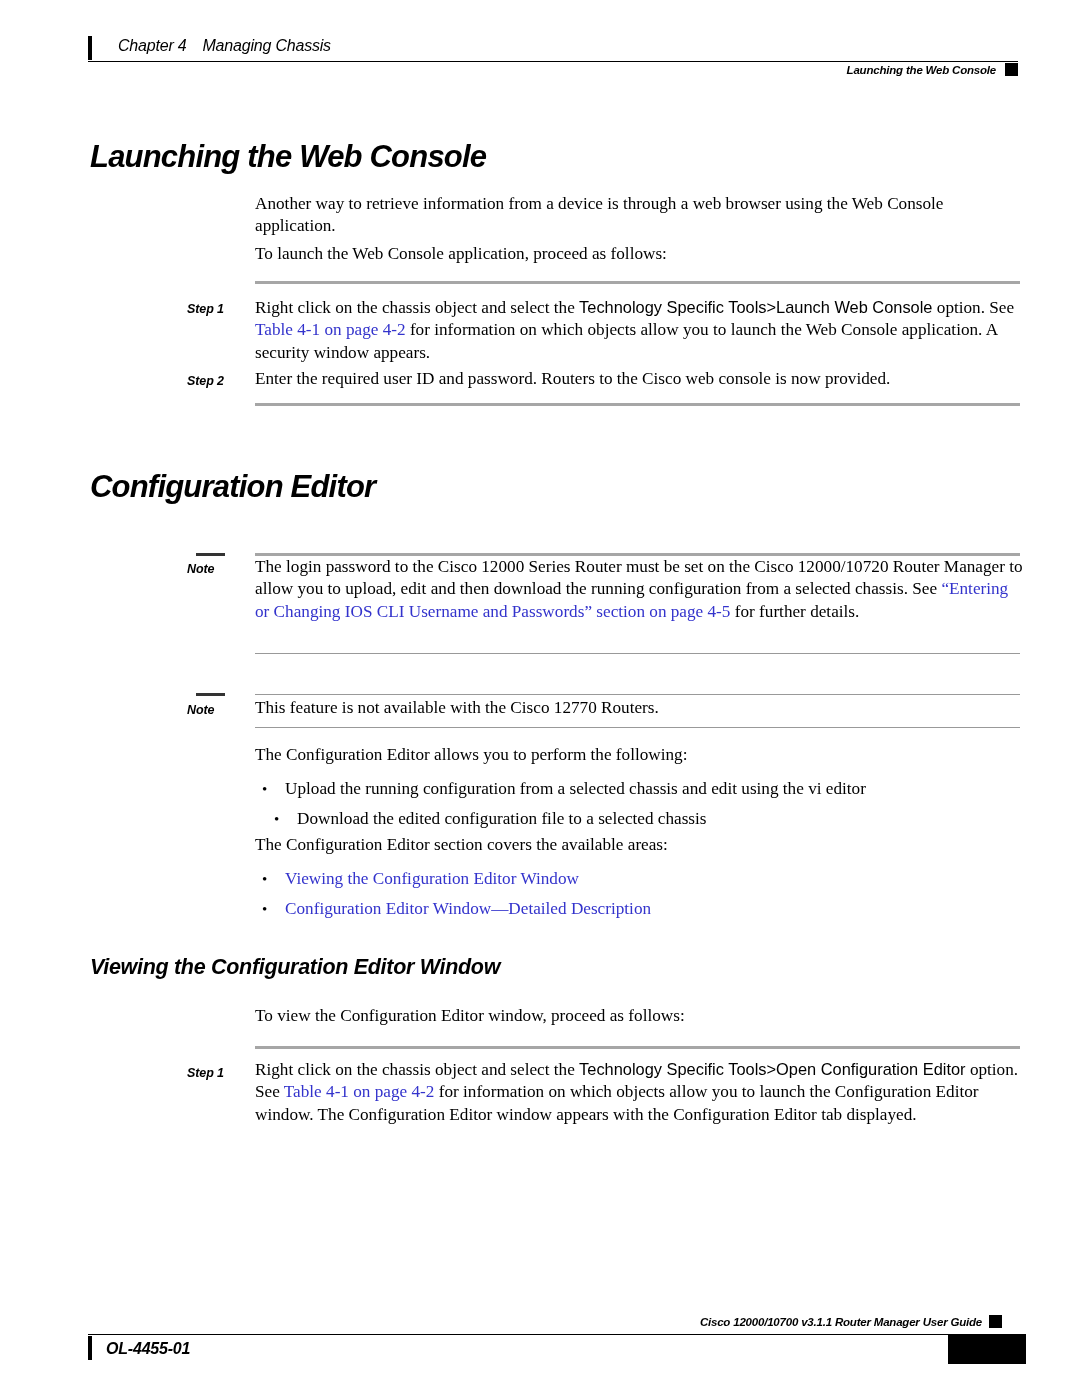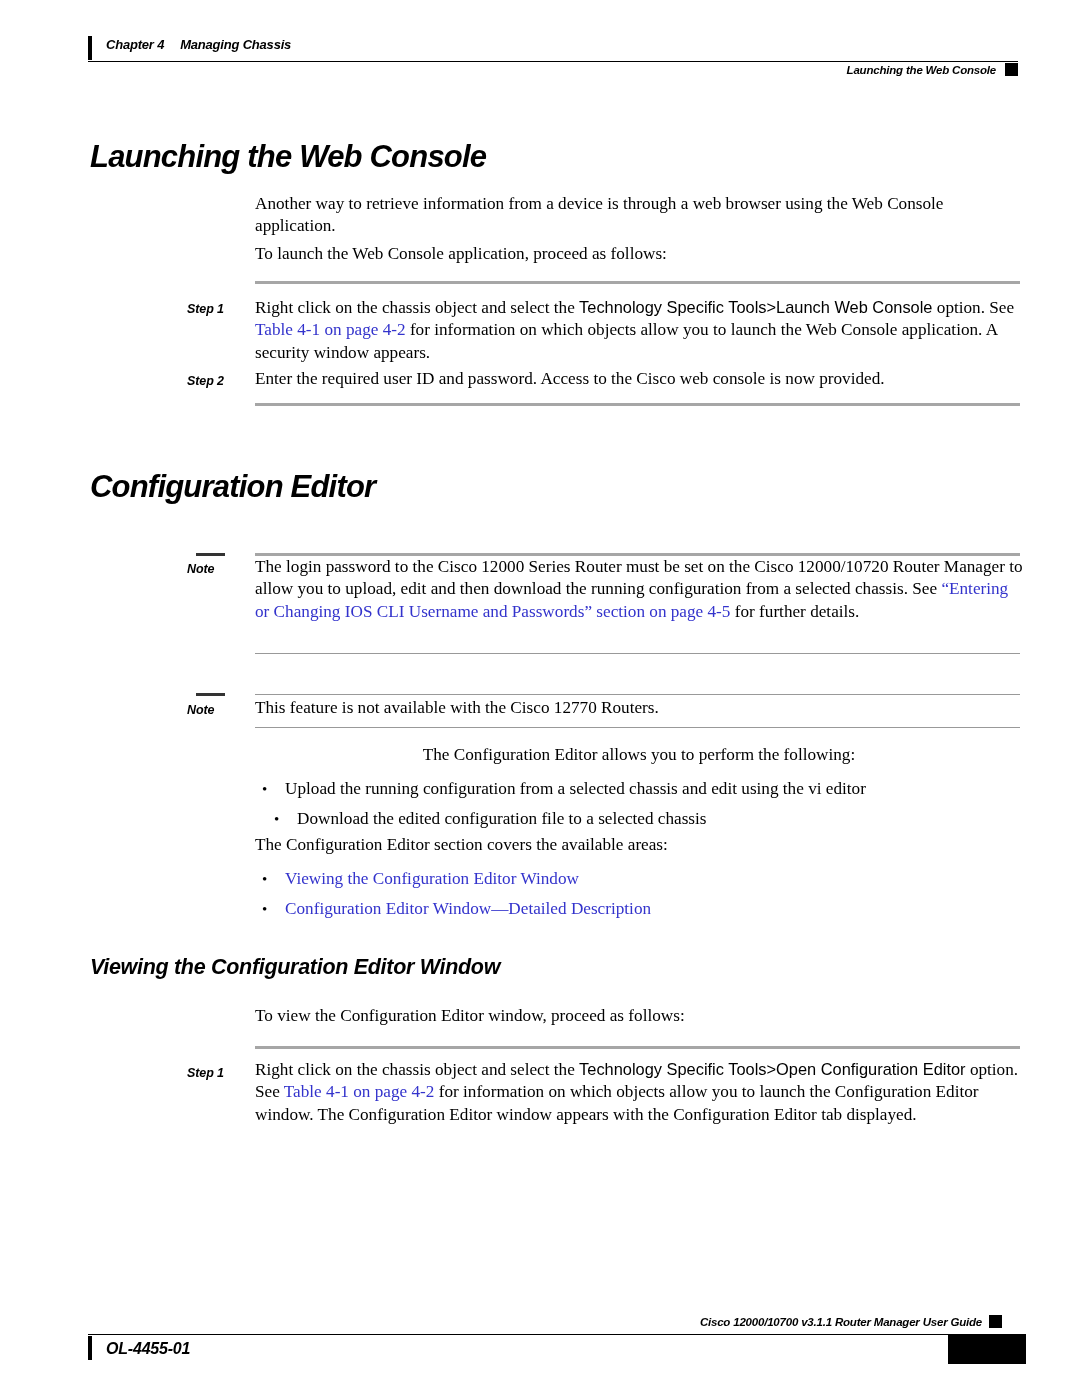--- a/index.html
+++ b/index.html
@@ -34,26 +34,26 @@
   .header-bar {
     position: absolute;
     left: 0px;
     top: 2px;
     width: 4px;
     height: 24px;
     background: #000000;
   }
   .header-left {
     position: absolute;
-    left: 18px;
+    left: 30px;
     top: 3px;
     font-family: "Liberation Sans", "DejaVu Sans", sans-serif;
-    font-weight: bold;
-    font-style: italic;
-    font-size: 13px;
+    font-weight: normal;
+    font-style: italic;
+    font-size: 16px;
     letter-spacing: -0.2px;
     white-space: nowrap;
   }
   .header-left .chapter-num { margin-right: 16px; }
   .header-rule {
     position: absolute;
     left: 0px;
     top: 27px;
     width: 930px;
     height: 1px;
@@ -268,39 +268,39 @@
   <div class="para" style="top:193px;">Another way to retrieve information from a device is through a web browser using the Web Console application.</div>
 
   <div class="para" style="top:243px;">To launch the Web Console application, proceed as follows:</div>
 
   <div class="rule-gray" style="top:281px;"></div>
 
   <div class="step-label" style="top:302px;">Step 1</div>
   <div class="para" style="top:296px;"><span>Right click on the chassis object and select the </span><span class="sans-inline">Technology Specific Tools&gt;Launch Web Console</span><span> option. See </span><span class="link">Table 4-1 on page 4-2</span><span> for information on which objects allow you to launch the Web Console application. A security window appears.</span></div>
 
   <div class="step-label" style="top:374px;">Step 2</div>
-  <div class="para" style="top:368px;">Enter the required user ID and password. Access to the Cisco web console is now provided.</div>
+  <div class="para" style="top:368px;">Enter the required user ID and password. Routers to the Cisco web console is now provided.</div>
 
   <div class="rule-gray" style="top:403px;"></div>
 
   <div class="h1-heading" style="top:469px;">Configuration Editor</div>
 
   <div class="rule-note-tick" style="top:553px;"></div>
   <div class="rule-gray" style="top:553px;"></div>
   <div class="note-label" style="top:562px;">Note</div>
   <div class="para" style="top:556px;"><span>The login password to the Cisco 12000 Series Router must be set on the Cisco 12000/10720 Router Manager to allow you to upload, edit and then download the running configuration from a selected chassis. See </span><span class="link">“Entering or Changing IOS CLI Username and Passwords” section on page 4-5</span><span> for further details.</span></div>
   <div class="rule-thin" style="top:653px;"></div>
 
   <div class="rule-note-tick" style="top:693px;"></div>
   <div class="rule-thin" style="top:694px;"></div>
   <div class="note-label" style="top:703px;">Note</div>
   <div class="para" style="top:697px;">This feature is not available with the Cisco 12770 Routers.</div>
   <div class="rule-thin" style="top:727px;"></div>
 
-  <div class="para" style="top:744px;text-align:center;">The Configuration Editor allows you to perform the following:</div>
+  <div class="para" style="top:744px;">The Configuration Editor allows you to perform the following:</div>
 
   <div class="bullet-item" style="top:774px;">
     <span class="bullet-dot">•</span><span class="bullet-text">Upload the running configuration from a selected chassis and edit using the vi editor</span>
   </div>
   <div class="bullet-item" style="top:804px;margin-left:12px;">
     <span class="bullet-dot">•</span><span class="bullet-text">Download the edited configuration file to a selected chassis</span>
   </div>
 
   <div class="para" style="top:834px;">The Configuration Editor section covers the available areas:</div>
 

